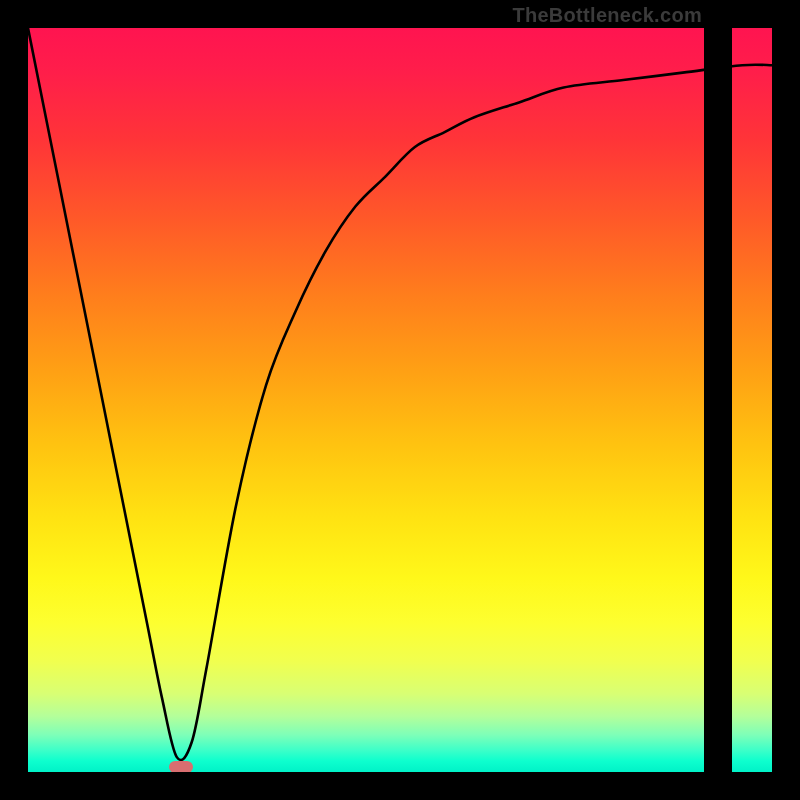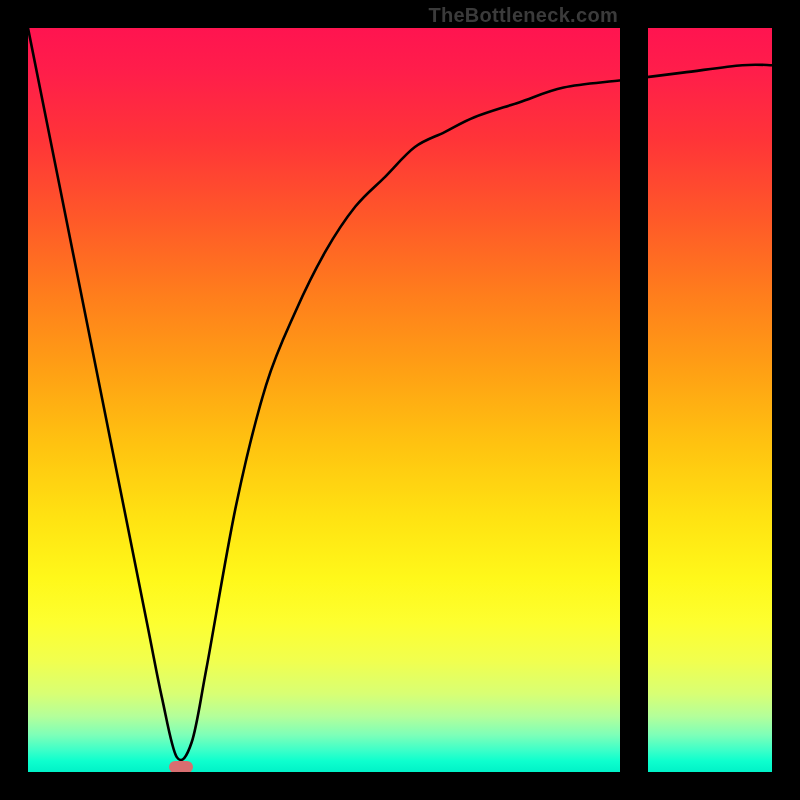--- a/index.html
+++ b/index.html
@@ -6,21 +6,21 @@
     margin: 0;
     padding: 0;
     width: 800px;
     height: 800px;
     overflow: hidden;
     font-family: Arial, Helvetica, sans-serif;
     background: #000;
   }
   .frame {
     position: relative;
-    width: 648px;
+    width: 732px;
     height: 800px;
     background: #000;
   }
   .border-top, .border-bottom {
     position: absolute;
     left: 0;
     width: 800px;
     height: 28px;
     background: #000;
     z-index: 10;

